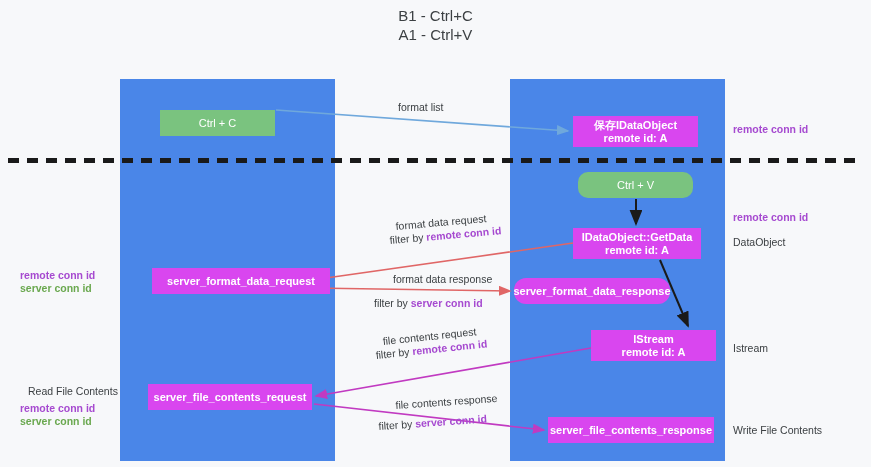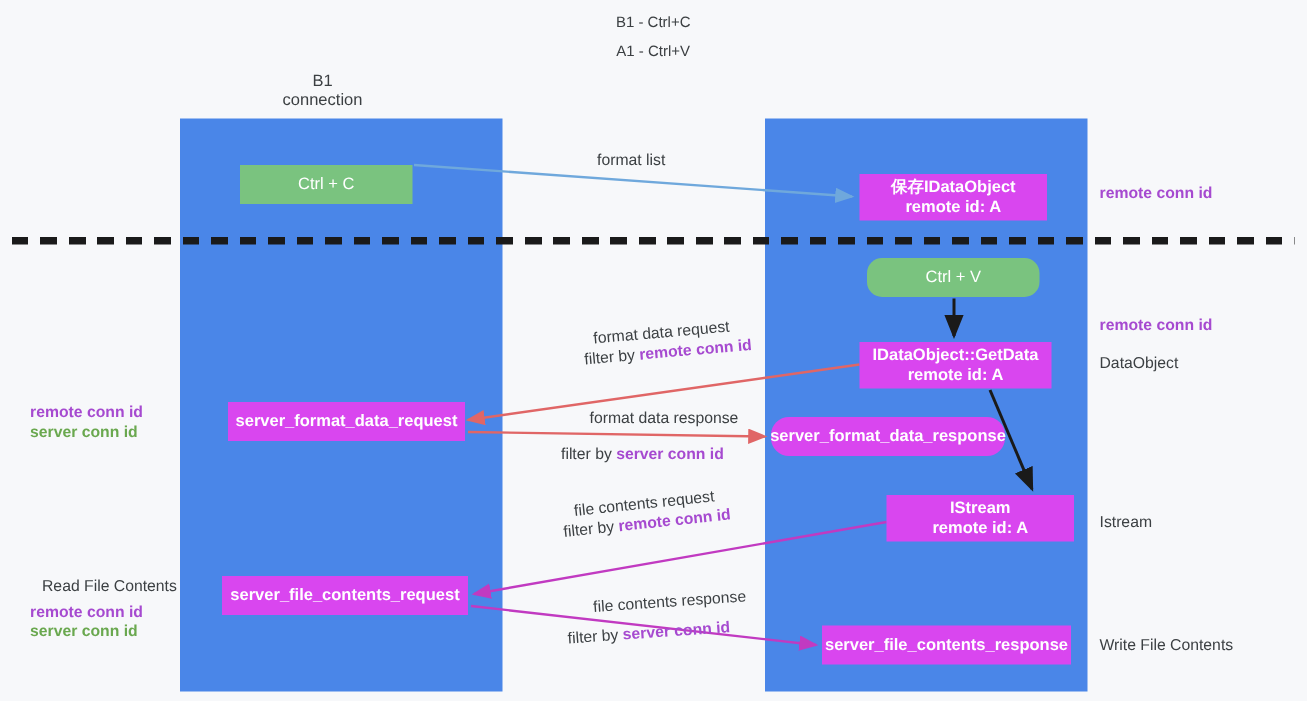--- a/index.html
+++ b/index.html
@@ -8,21 +8,21 @@
     background:#f7f8fa;
     font-family:"Liberation Sans","DejaVu Sans",sans-serif;
     overflow:hidden;
   }
   #stage{position:relative;width:871px;height:467px;}
   .abs{position:absolute;}
 
   
   #title{
     left:0;top:6px;width:871px;text-align:center;
-    font-size:10px;color:#3c4043;line-height:19px;
+    font-size:15px;color:#3c4043;line-height:19px;
     white-space:pre-line;
   }
 
   
   .lane-head{
     font-size:11px;color:#3c4043;text-align:center;line-height:13px;
     white-space:pre-line;
   }
   #head-b1{left:155px;top:48px;width:120px;}
   #head-a1{left:555px;top:48px;width:120px;}
@@ -40,21 +40,21 @@
     color:#ffffff;font-size:11px;line-height:13px;text-align:center;
     white-space:pre-line;
   }
   .green{background:#7ac37f;}
   .orange{background:#d946ef;font-weight:bold;}
 
   #box-ctrlc{left:160px;top:96px;width:115px;height:26px;margin-top:14px;}
   #box-save-idataobject{left:573px;top:116px;width:125px;height:31px;}
   #box-ctrlv{left:578px;top:172px;width:115px;height:26px;border-radius:10px;}
   #box-getdata{left:573px;top:228px;width:128px;height:31px;}
-  #box-fmt-req{left:152px;top:268px;width:158px;height:26px;}
+  #box-fmt-req{left:152px;top:268px;width:178px;height:26px;}
   #box-fmt-resp{left:514px;top:278px;width:156px;height:26px;border-radius:12px;}
   #box-istream{left:591px;top:330px;width:125px;height:31px;}
   #box-file-req{left:148px;top:384px;width:164px;height:26px;}
   #box-file-resp{left:548px;top:417px;width:166px;height:26px;}
 
   
   .ann{font-size:10.5px;line-height:13px;}
   .purple{color:#a64ad0;font-weight:bold;}
   .green-t{color:#6aa84f;font-weight:bold;}
   .black-t{color:#3c4043;font-weight:normal;}
@@ -94,22 +94,20 @@
   #wires{left:0;top:0;width:871px;height:467px;pointer-events:none;}
 </style>
 </head>
 <body>
 
 <div id="stage">
 
   <div class="abs" id="title">B1 - Ctrl+C
 A1 - Ctrl+V</div>
 
-  <div class="abs lane-head" id="head-b1">B1
-connection</div>
 
   <div class="abs lane" id="lane-b1"></div>
   <div class="abs lane" id="lane-a1"></div>
 
   <svg class="abs" id="wires" viewBox="0 0 871 467">
     <defs>
       <marker id="ah-blue" markerWidth="9" markerHeight="9" refX="7" refY="3.2" orient="auto">
         <path d="M0,0 L8,3.2 L0,6.4 z" fill="#6fa8dc"></path>
       </marker>
       <marker id="ah-red" markerWidth="9" markerHeight="9" refX="7" refY="3.2" orient="auto">

